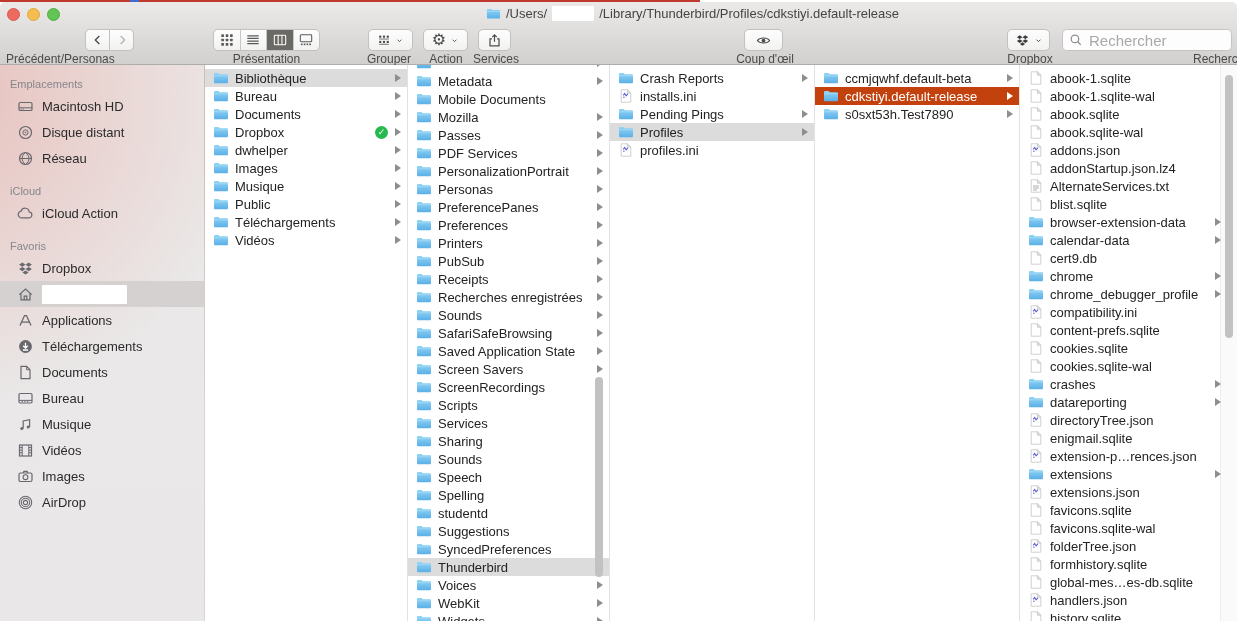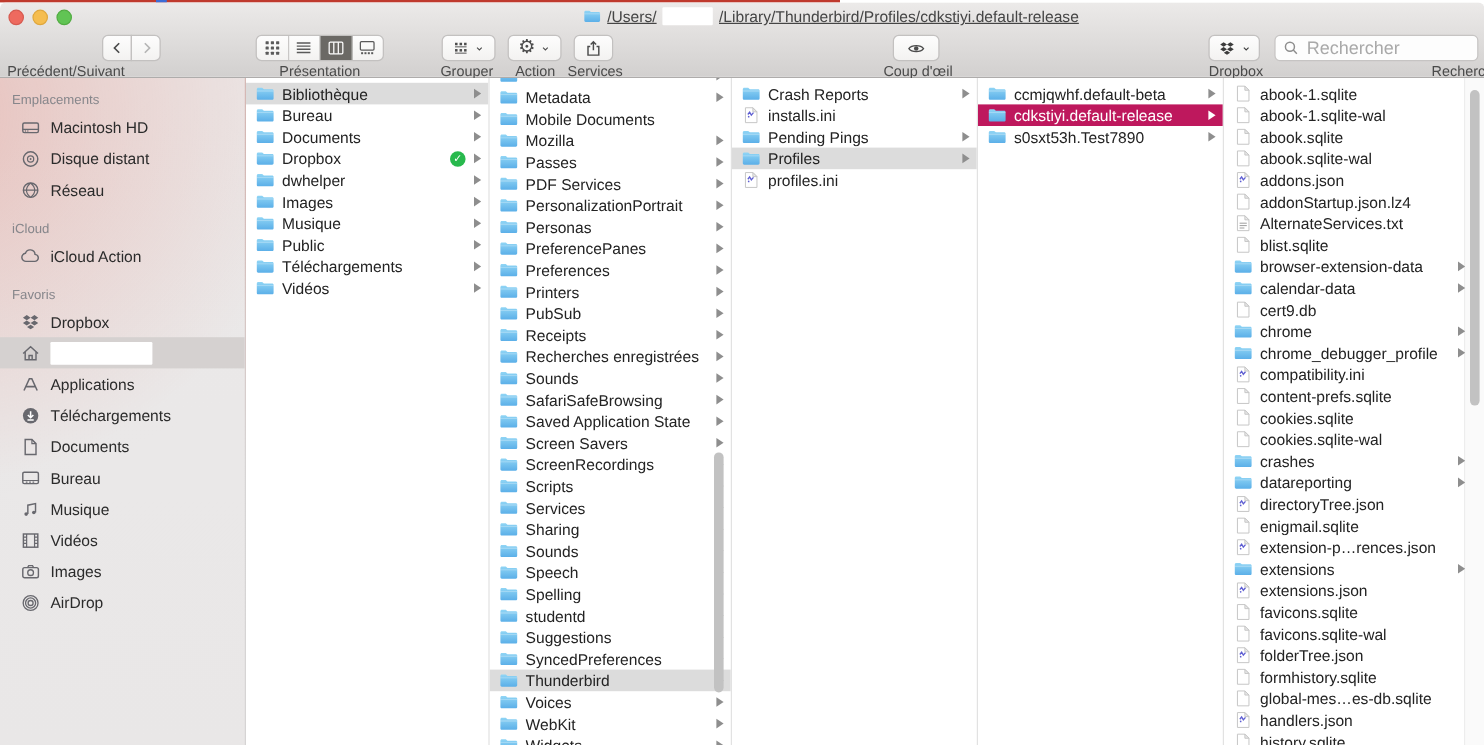--- a/index.html
+++ b/index.html
@@ -11,21 +11,21 @@
 
   
   .chrome{position:absolute;top:2px;left:0;width:100%;height:63px;box-sizing:border-box;
     background:linear-gradient(#eceae9,#d2d0cf);border-bottom:1px solid #aeacab;
     border-radius:5px 5px 0 0;}
   .tl{position:absolute;top:6px;width:13px;height:13px;border-radius:50%;box-sizing:border-box;}
   .tl-red{left:7px;background:#ee6a5f;border:1px solid #d65a50;}
   .tl-yellow{left:27px;background:#f5bd4f;border:1px solid #dfa73d;}
   .tl-green{left:47px;background:#61c454;border:1px solid #52ac42;}
   .title{position:absolute;top:4px;left:486px;display:flex;align-items:center;gap:5px;
-    font-size:13px;color:#454545;white-space:nowrap;text-decoration:underline;}
+    font-size:13px;color:#454545;white-space:nowrap;}
   .title .mini-folder{width:15px;height:15px;}
   .redact-box{display:inline-block;width:42px;height:15px;background:#fff;border-radius:1px;vertical-align:-3px;}
 
   .tbtn{position:absolute;top:27px;height:22px;box-sizing:border-box;display:flex;align-items:center;
     justify-content:center;gap:4px;background:linear-gradient(#fdfdfd,#f3f2f1);
     border:1px solid #c3c1c0;border-radius:5px;color:#4c4c4c;cursor:default;}
   .tbtn svg{display:block;}
   .tlabel{position:absolute;top:50px;font-size:12px;color:#4a4a4a;white-space:nowrap;}
   .tlabel.ctr{text-align:center;}
   .seg{position:absolute;top:27px;left:213px;width:107px;height:22px;display:flex;
@@ -64,21 +64,21 @@
   .list{position:absolute;left:0;right:0;}
   .c1 .list,.c3 .list,.c4 .list,.c5 .list{top:4px;}
   .c2 .list{top:-11px;}
   .row{height:18px;display:flex;align-items:center;padding:0 6px 0 8px;font-size:13px;color:#232323;white-space:nowrap;}
   .c5 .row{padding-right:16px;}
   .row .ic{width:16px;height:16px;margin-right:6px;flex:none;}
   .row .nm{flex:1 1 auto;overflow:hidden;}
   .row .arrow{flex:none;width:0;height:0;border-left:6px solid #8e8e8e;border-top:4px solid transparent;
     border-bottom:4px solid transparent;margin-left:4px;}
   .row.sel-gray{background:#dcdcdc;}
-  .row.sel-blue{background:#be185d;color:#fff;}
+  .row.sel-blue{background:#c2410c;color:#fff;}
   .row.sel-blue .arrow{border-left-color:#fff;}
   .badge-check{flex:none;width:13px;height:13px;border-radius:50%;background:#28b94d;color:#fff;
     font-size:9px;line-height:13px;text-align:center;margin-right:3px;}
   .badge-check::before{content:"\2713";}
   .vtrack{position:absolute;top:0;bottom:0;right:0;width:16px;background:#fafafa;border-left:1px solid #ededed;}
   .vthumb{position:absolute;width:8px;border-radius:4px;background:#c2c2c2;}
   .c2 .vthumb{right:6px;top:312px;height:200px;}
   .c5 .vthumb{right:4px;top:10px;height:263px;}
 </style>
 </head>
@@ -252,21 +252,21 @@
     <div class="tbtn" style="left:85px;width:25px;border-radius:5px 0 0 5px;">
       <svg width="14" height="14">
           <use href="#i-back"></use>
         </svg>
     </div>
     <div class="tbtn" style="left:109px;width:25px;border-radius:0 5px 5px 0;color:#b5b5b5;">
       <svg width="14" height="14">
           <use href="#i-fwd"></use>
         </svg>
     </div>
-    <div class="tlabel" style="left:6px;">Précédent/Suivant</div>
+    <div class="tlabel" style="left:6px;">Précédent/Personas</div>
 
     <div class="seg">
       <div class="sg">
           <svg width="14" height="14">
             <use href="#i-grid"></use>
           </svg>
         </div>
       <div class="sg">
           <svg width="14" height="14">
             <use href="#i-list"></use>

